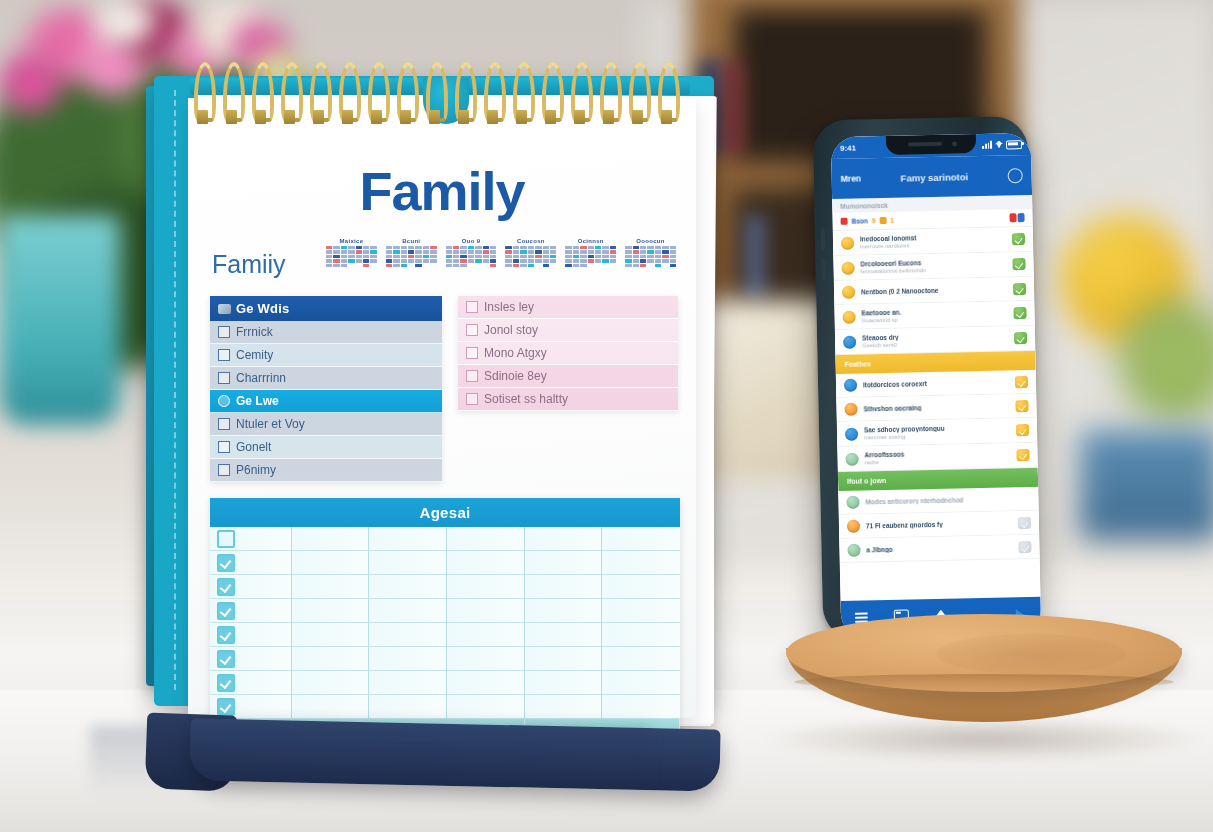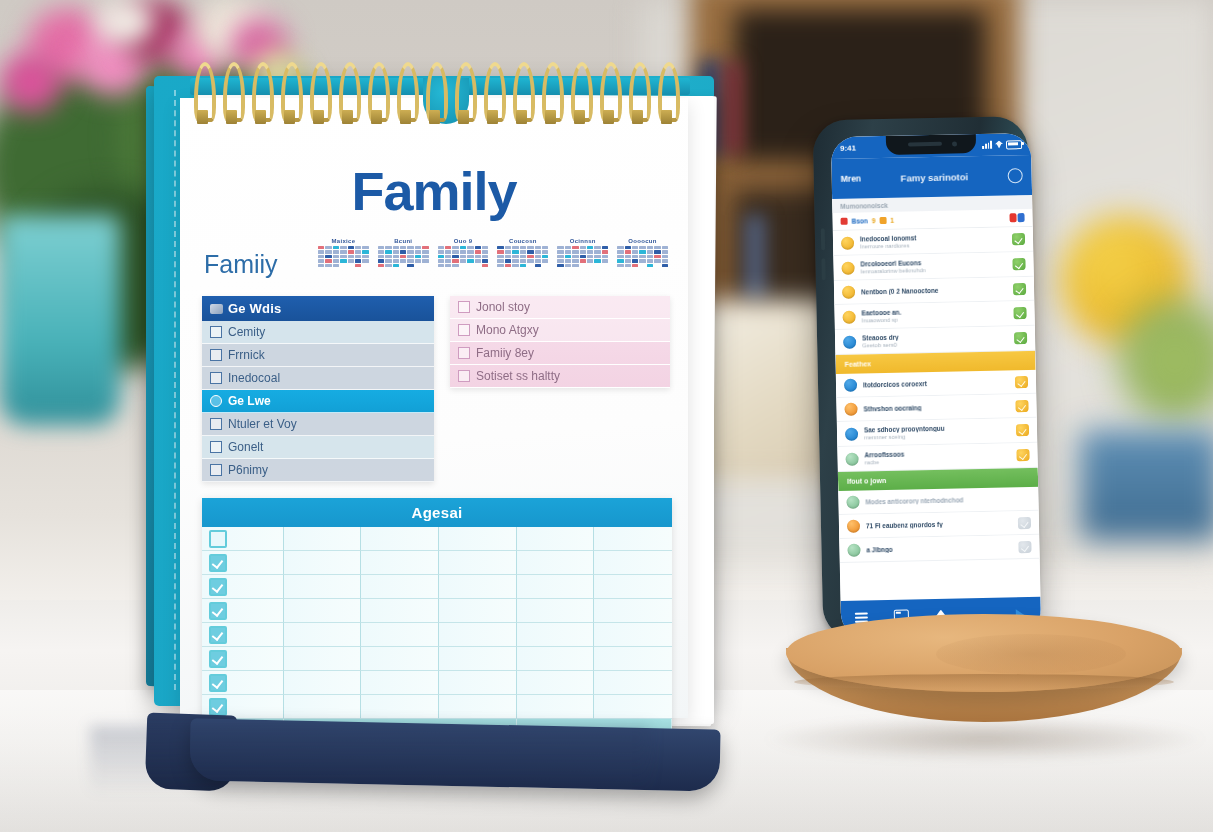--- a/index.html
+++ b/index.html
@@ -54,21 +54,21 @@
   .cal-back-b{position:absolute;left:22px;top:14px;width:60px;height:600px;
      background:linear-gradient(180deg,#23b4cf,#1ea0bf);transform:skewY(4deg);border-radius:4px;}
   .cal-cover{position:absolute;left:14px;top:6px;width:560px;height:630px;
      background:linear-gradient(110deg,#19a9c8 0%,#1aa6c6 35%,#1fb0cc 60%,#18a0bf 100%);
      border-radius:5px;box-shadow:0 10px 28px rgba(0,0,0,.28);}
   .cal-cover-stitch{position:absolute;left:20px;top:14px;width:10px;height:600px;
      border-left:2px dashed rgba(255,255,255,.45);}
   .page-stack{position:absolute;left:54px;top:24px;width:520px;height:630px;
      background:#fbfbfb;border-radius:2px;transform:rotate(.5deg);box-shadow:2px 4px 12px rgba(0,0,0,.16);}
   .page-stack2{position:absolute;left:58px;top:26px;width:516px;height:628px;background:#fff;border-radius:2px;}
-  .page{position:absolute;left:40px;top:28px;width:508px;height:620px;
+  .page{position:absolute;left:48px;top:28px;width:508px;height:620px;
      background:linear-gradient(175deg,#ffffff 0%,#fdfdfd 55%,#f3f6f7 100%);
      box-shadow:0 6px 18px rgba(0,0,0,.12);}
 
   .spiral{position:absolute;left:40px;top:-10px;width:520px;height:60px;}
   .spine{position:absolute;left:10px;top:18px;width:500px;height:17px;
      background:linear-gradient(180deg,#1fb5d2,#168fae);border-radius:3px;}
   .spine-tab{position:absolute;left:243px;top:18px;width:46px;height:46px;
      background:radial-gradient(circle at 45% 30%,#25b9d6,#1590ae);border-radius:0 0 26px 26px;}
   .coil{position:absolute;top:2px;width:14px;height:52px;
      border:4px solid #d8bb63;border-radius:50% 50% 20% 20%/60% 60% 25% 25%;
@@ -544,31 +544,31 @@
             </div>
           </div>
         </div>
 
       <div class="panel panel-left">
         <div class="panel-head">
           <span style="width:13px;height:10px;background:linear-gradient(135deg,#cfd9e6,#8aa0bd);border-radius:2px;display:inline-block;"></span>
           <span>Ge Wdis</span>
         </div>
         <div id="left-rows">
+            <div class="panel-row pl-b">
+              <span class="cb"></span>
+              <span>Frrnick</span>
+            </div>
             <div class="panel-row pl-c">
               <span class="cb"></span>
               <span>Cemity</span>
             </div>
             <div class="panel-row pl-b">
               <span class="cb"></span>
-              <span>Frrnick</span>
-            </div>
-            <div class="panel-row pl-b">
-              <span class="cb"></span>
-              <span>Inedocoal</span>
+              <span>Charrrinn</span>
             </div>
             <div class="panel-row row-hl">
               <span class="cb round"></span>
               <span>Ge Lwe</span>
             </div>
             <div class="panel-row pl-b">
               <span class="cb"></span>
               <span>Ntuler et Voy</span>
             </div>
             <div class="panel-row pl-c">
@@ -577,31 +577,35 @@
             </div>
             <div class="panel-row pl-b">
               <span class="cb"></span>
               <span>P6nimy</span>
             </div>
           </div>
       </div>
 
       <div class="panel panel-right">
         <div id="right-rows">
+            <div class="panel-row" style="background: transparent;">
+              <span class="cb"></span>
+              <span>Insles ley</span>
+            </div>
             <div class="panel-row" style="background: rgba(255, 255, 255, 0.35);">
               <span class="cb"></span>
               <span>Jonol stoy</span>
             </div>
             <div class="panel-row" style="background: rgba(255, 255, 255, 0.35);">
               <span class="cb"></span>
               <span>Mono Atgxy</span>
             </div>
             <div class="panel-row" style="background: transparent;">
               <span class="cb"></span>
-              <span>Famiiy 8ey</span>
+              <span>Sdinoie 8ey</span>
             </div>
             <div class="panel-row" style="background: transparent;">
               <span class="cb"></span>
               <span>Sotiset ss haltty</span>
             </div>
           </div>
       </div>
 
       <div class="agenda">
         <div class="agenda-title">Agesai</div>

